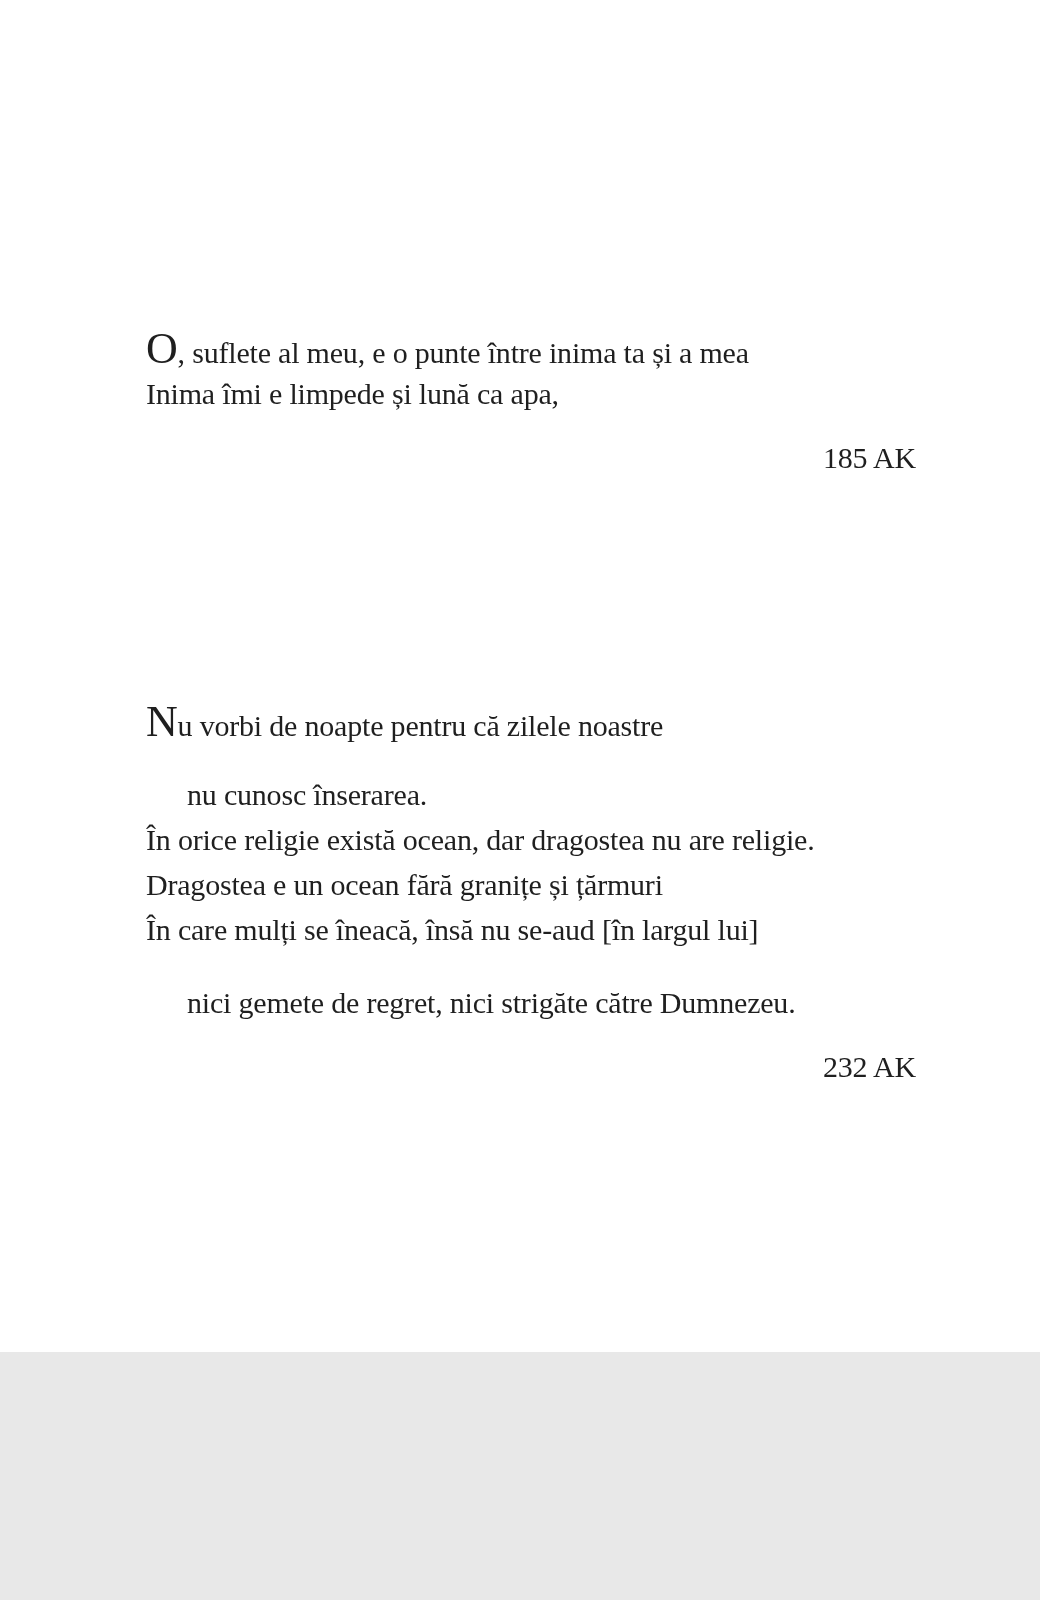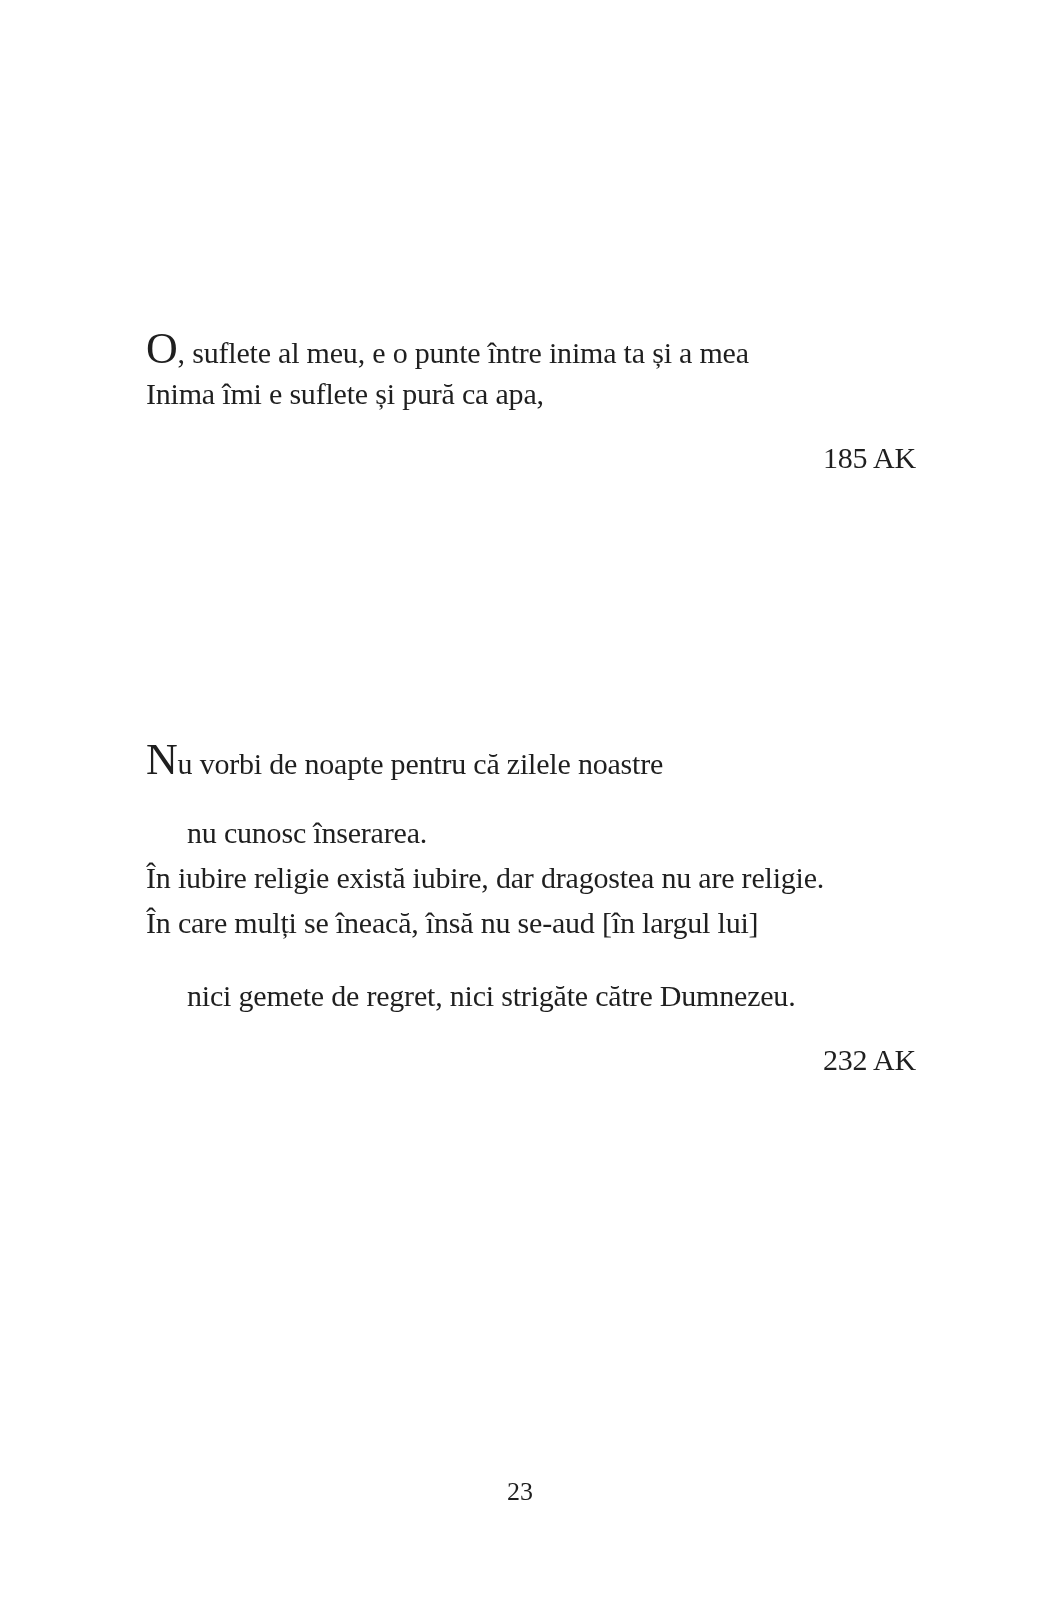--- a/index.html
+++ b/index.html
@@ -3,38 +3,38 @@
 <meta charset="utf-8">
 <style>
   html, body {
     margin: 0;
     padding: 0;
     background: #e8e8e8;
   }
   .page {
     position: relative;
     width: 1040px;
-    height: 1600px;
+    height: 1352px;
     margin: 0 auto;
     background: #ffffff;
     color: #1f1f1f;
     font-family: "Liberation Serif", "DejaVu Serif", serif;
     overflow: hidden;
   }
   .poem {
     position: absolute;
     left: 146px;
     width: 770px;
     font-size: 30px;
     line-height: 45px;
     letter-spacing: -0.2px;
     white-space: nowrap;
   }
   .poem-1 { top: 326px; }
-  .poem-2 { top: 737px; }
+  .poem-2 { top: 699px; }
   .line {
     margin: 0;
     padding: 0;
     height: 45px;
   }
   .line.indent { padding-left: 41px; margin-top: 28px; }
   .initial {
     font-size: 44px;
     line-height: 45px;
   }
@@ -54,28 +54,29 @@
     line-height: 30px;
   }
 </style>
 </head>
 <body>
 
 <div class="page">
 
   <section class="poem poem-1">
     <p class="line"><span class="initial">O</span><span>, suflete al meu, e o punte între inima ta și a mea</span></p>
-    <p class="line">Inima îmi e suflete și pură ca apa,</p>
+    <p class="line">Inima îmi e limpede și lună ca apa,</p>
     <p class="attribution">185 AK</p>
   </section>
 
   <section class="poem poem-2">
     <p class="line"><span class="initial">N</span><span>u vorbi de noapte pentru că zilele noastre</span></p>
     <p class="line indent">nu cunosc înserarea.</p>
-    <p class="line">În iubire religie există iubire, dar dragostea nu are religie.</p>
+    <p class="line">În orice religie există ocean, dar dragostea nu are religie.</p>
+    <p class="line">Dragostea e un ocean fără granițe și țărmuri</p>
     <p class="line">În care mulți se îneacă, însă nu se-aud [în largul lui]</p>
     <p class="line indent">nici gemete de regret, nici strigăte către Dumnezeu.</p>
     <p class="attribution">232 AK</p>
   </section>
 
   <footer class="page-number">23</footer>
 
 </div>
 
 </body></html>

